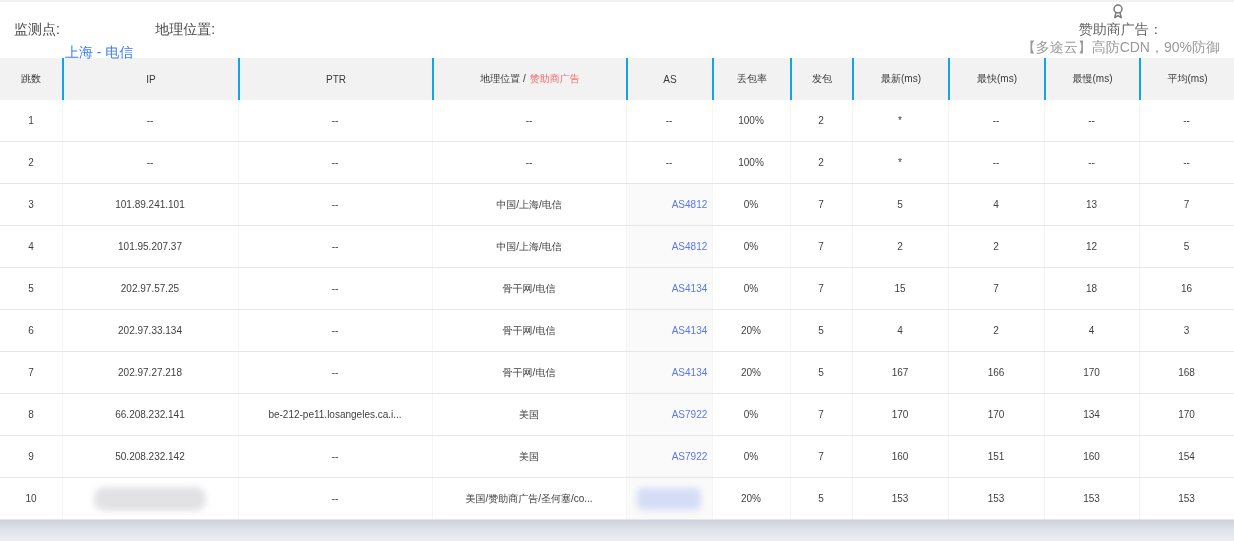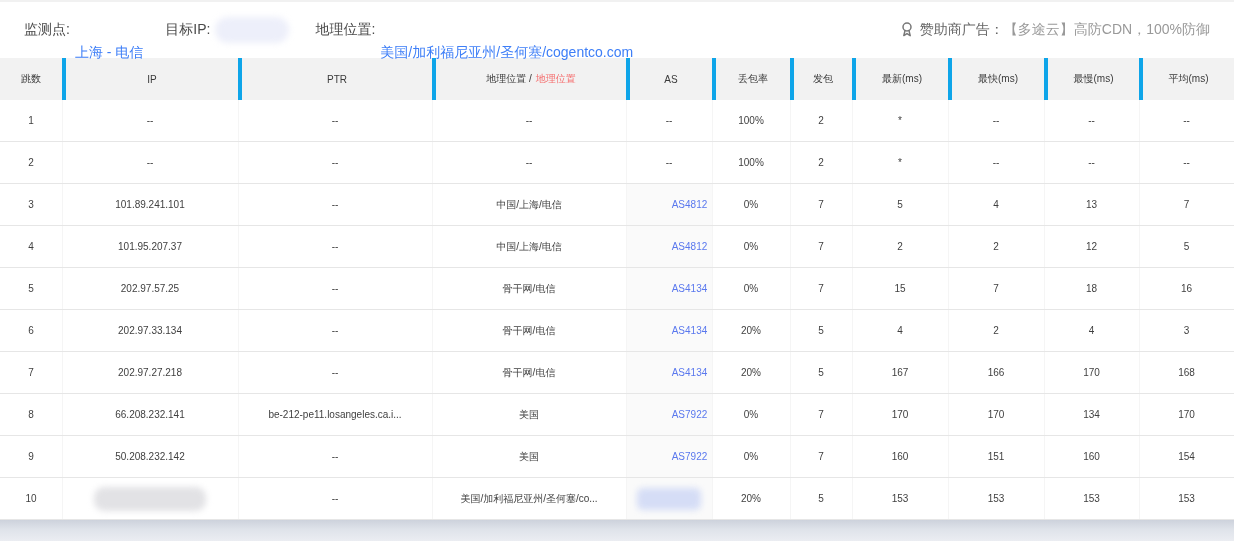--- a/index.html
+++ b/index.html
@@ -15,40 +15,40 @@
   }
   *{box-sizing:border-box;margin:0;padding:0;}
   html,body{background:#fff;}
   body{font-family:"Liberation Sans","DejaVu Sans",sans-serif;}
   .page{width:1234px;height:541px;overflow:hidden;background:#fff;}
 
   
   .topbar{
     height:58px;border-top:2px solid #f1f1f1;
     display:flex;align-items:center;justify-content:space-between;
-    padding:0 24px;font-size:14px;white-space:nowrap;
+    padding:0 14px;font-size:14px;white-space:nowrap;
   }
   .topbar .group{display:flex;align-items:center;}
   .tb-label{color:var(--label-text);margin-right:5px;}
   .tb-item{margin-right:22px;display:flex;align-items:center;}
   a.link{color:var(--link-blue);text-decoration:none;cursor:pointer;margin-top:46px;}
   .redact-topbar-ip{
     display:inline-block;width:74px;height:26px;border-radius:13px;
     background:#edeffa;filter:blur(3px);margin-right:4px;
   }
-  .sponsor{display:flex;align-items:center;}
+  .sponsor{display:flex;align-items:center;flex-direction:column;}
   .sponsor .icon{display:inline-flex;margin-right:5px;}
   .sponsor-label{color:#666;}
   a.ad-link{color:var(--ad-text);text-decoration:none;cursor:pointer;}
 
   
   table{border-collapse:separate;border-spacing:0;table-layout:fixed;width:1234px;font-size:10px;}
   th{
     height:42px;background:var(--header-bg);font-weight:400;color:#3a3a3a;
-    text-align:center;border-left:4px solid #0ea5e9;
+    text-align:center;border-left:2px solid #0ea5e9;
   }
   th:first-child{border-left:none;}
   .hnote{color:var(--note-red);margin-left:4px;}
   td{
     height:42px;text-align:center;color:var(--text);background:#fff;
     border-bottom:1px solid var(--border);
     overflow:hidden;text-overflow:ellipsis;white-space:nowrap;
   }
   td + td{box-shadow:inset 1px 0 0 #f5f5f5;}
   td.as-cell{background:#fafafa;}
@@ -73,37 +73,32 @@
 
 <div class="page">
 
   <div class="topbar">
     <div class="group">
       <span class="tb-item">
         <span class="tb-label">监测点:</span>
         <a class="link">上海 - 电信</a>
       </span>
       <span class="tb-item">
-        <span class="tb-label">目标IP:</span>
-        <span class="redact-topbar-ip"></span>
-      </span>
-      <span class="tb-item">
         <span class="tb-label">地理位置:</span>
-        <a class="link">美国/加利福尼亚州/圣何塞/cogentco.com</a>
       </span>
     </div>
     <div class="group sponsor">
       <span class="icon">
         <svg width="16" height="18" viewBox="0 0 16 18" fill="none" stroke="#777" stroke-width="1.5" stroke-linejoin="round" stroke-linecap="round">
           <circle cx="8" cy="6" r="4"></circle>
           <path d="M6 9.6 L4.8 14.6 L8 12.6 L11.2 14.6 L10 9.6"></path>
         </svg>
       </span>
       <span class="sponsor-label">赞助商广告：</span>
-      <a class="ad-link">【多途云】高防CDN，100%防御</a>
+      <a class="ad-link">【多途云】高防CDN，90%防御</a>
     </div>
   </div>
 
   <table>
     <colgroup>
       <col style="width:62px">
         <col style="width:176px">
         <col style="width:194px">
       <col style="width:194px">
         <col style="width:86px">
@@ -112,21 +107,21 @@
         <col style="width:96px">
         <col style="width:96px">
       <col style="width:95px">
         <col style="width:95px">
     </colgroup>
     <thead>
       <tr>
           <th><span>跳数</span></th>
           <th><span>IP</span></th>
           <th><span>PTR</span></th>
-          <th><span>地理位置 /</span><span class="hnote">地理位置</span></th>
+          <th><span>地理位置 /</span><span class="hnote">赞助商广告</span></th>
           <th><span>AS</span></th>
           <th><span>丢包率</span></th>
           <th><span>发包</span></th>
           <th><span>最新(ms)</span></th>
           <th><span>最快(ms)</span></th>
           <th><span>最慢(ms)</span></th>
           <th><span>平均(ms)</span></th>
         </tr>
     </thead>
     <tbody>
@@ -244,21 +239,21 @@
           <td>7</td>
           <td>160</td>
           <td>151</td>
           <td>160</td>
           <td>154</td>
         </tr>
         <tr>
           <td>10</td>
           <td><span class="redact-ip"></span></td>
           <td>--</td>
-          <td>美国/加利福尼亚州/圣何塞/co...</td>
+          <td>美国/赞助商广告/圣何塞/co...</td>
           <td class="as-cell"><span class="redact-as"></span></td>
           <td>20%</td>
           <td>5</td>
           <td>153</td>
           <td>153</td>
           <td>153</td>
           <td>153</td>
         </tr>
       </tbody>
   </table>

